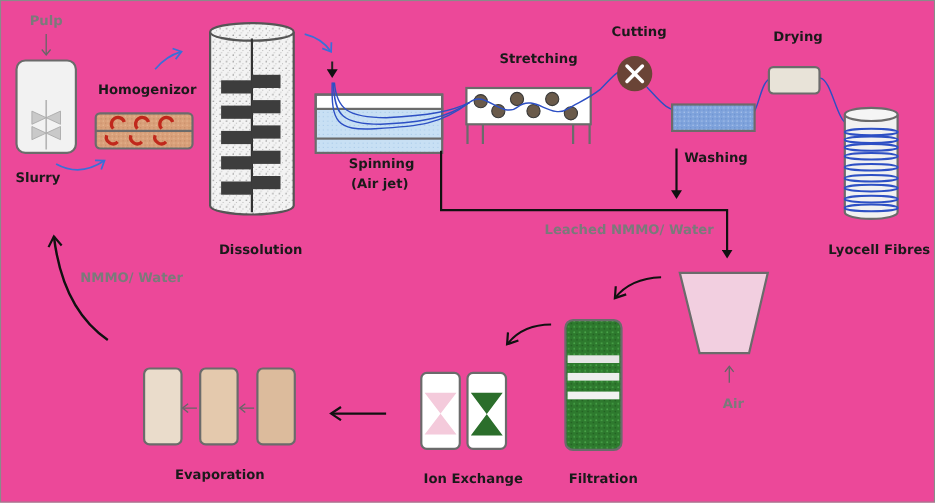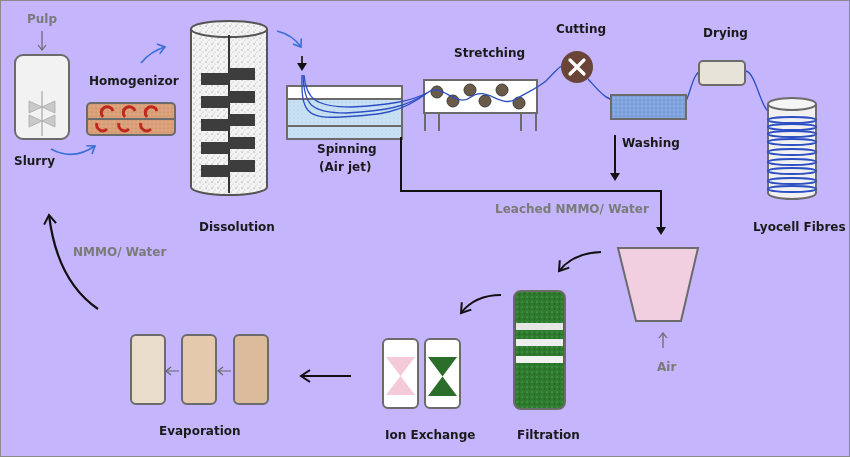--- a/index.html
+++ b/index.html
@@ -1,17 +1,17 @@
 <!DOCTYPE html>
 <html><head>
 <meta charset="utf-8">
 <style>
   html,body{margin:0;padding:0;background:#fff;}
   body{width:850px;height:457px;overflow:hidden;font-family:"DejaVu Sans",sans-serif;}
-  .frame{position:relative;width:848px;height:455px;border:1px solid #8a8a8a;background:#c4b5fd;}
+  .frame{position:relative;width:848px;height:455px;border:1px solid #8a8a8a;background:#ec4899;}
   svg{position:absolute;left:0;top:0;}
   .lbl{font-family:"DejaVu Sans",sans-serif;font-weight:bold;font-size:12px;fill:#1a1a1a;}
   .lbl-grey{font-family:"DejaVu Sans",sans-serif;font-weight:bold;font-size:12px;fill:#7a7a7a;}
 </style>
 </head>
 <body>
 
 <div class="frame">
 <svg width="848" height="455" viewBox="0 0 848 455" xmlns="http://www.w3.org/2000/svg">
   <defs>

